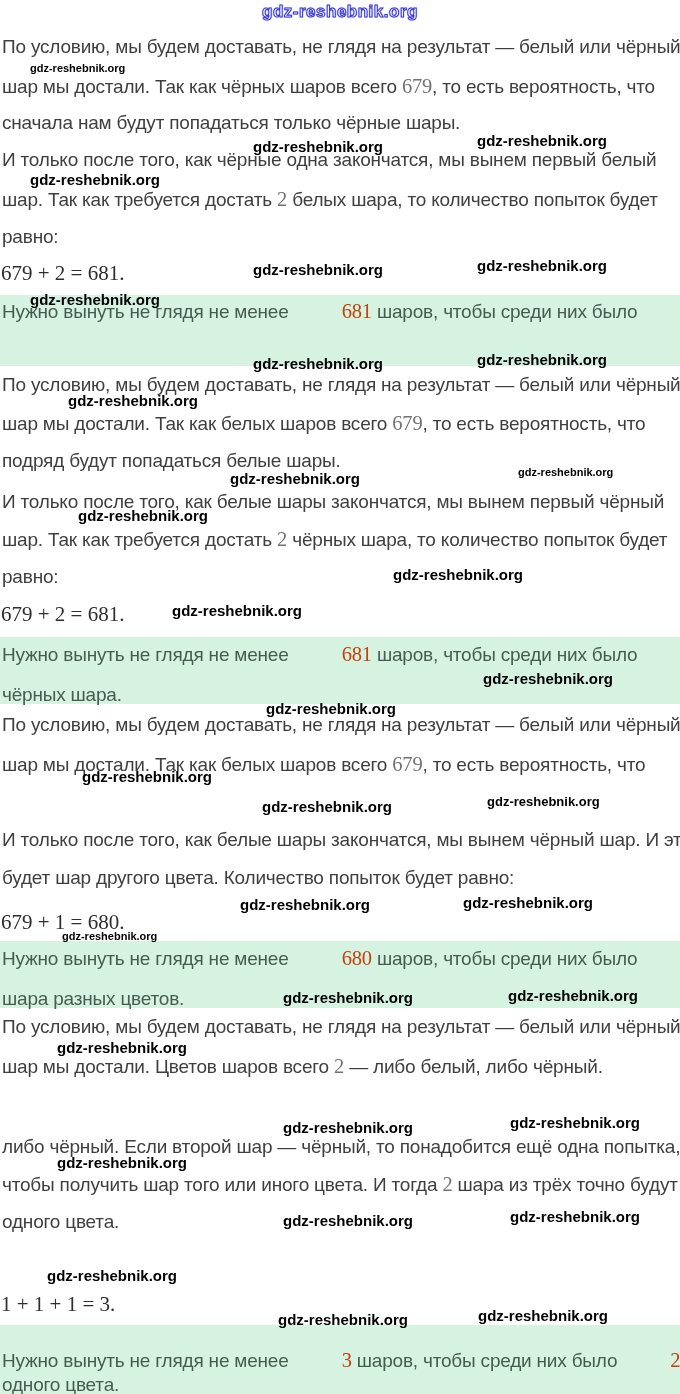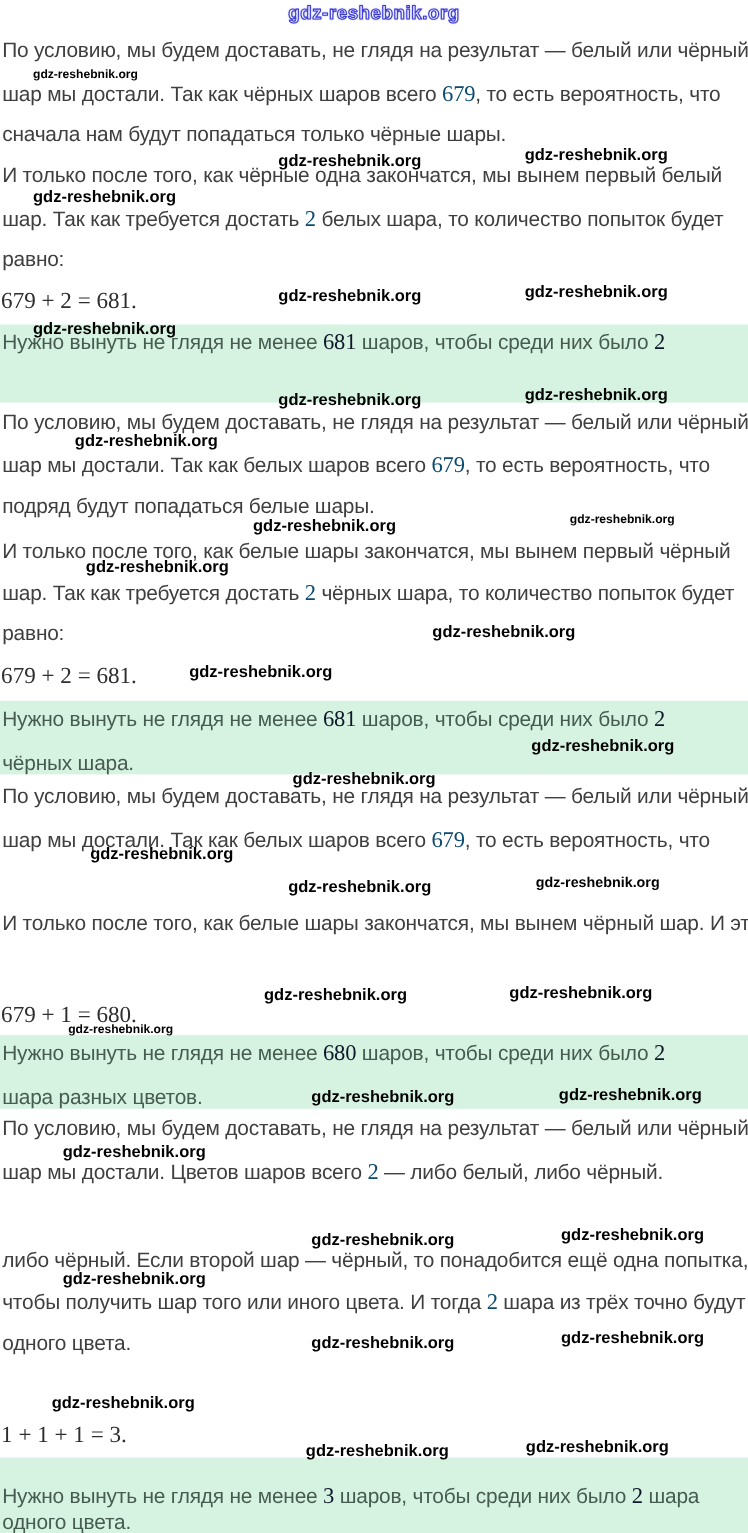--- a/index.html
+++ b/index.html
@@ -32,33 +32,33 @@
   }
   .formula{
     position:absolute;left:1px;
     font-family:"Liberation Serif",serif;
     font-size:21px;color:#2e2e2e;
     white-space:nowrap;
   }
   .mnum{
     font-family:"Liberation Serif",serif;
     font-size:1.08em;
-    color:#0c4a6e;
+    color:#737373;
   }
   .hl{
     position:absolute;left:0;width:680px;
     background:#d6f3e1;
   }
   .hl-line{
     position:absolute;left:2px;width:676px;
     font-size:19px;color:#475c51;
     letter-spacing:-0.2px;
     white-space:nowrap;
   }
-  .hl .mnum{color:#0f172a;}
+  .hl .mnum{color:#c2410c;margin-left:48px;}
   .wm{
     position:absolute;
     font-size:15px;font-weight:600;color:#000000;
     white-space:nowrap;z-index:5;
   }
   .wm.s{font-size:11px;font-weight:700;}
   .wm.sm{font-size:13px;}
 </style>
 </head>
 <body>
@@ -88,20 +88,21 @@
   <div class="formula" style="top:602px">679 + 2 = 681.</div>
 
   <div class="hl" style="top:637px;height:67px">
     <div class="hl-line mathify" style="top:6px">Нужно вынуть не глядя не менее <span class="mnum">681</span> шаров, чтобы среди них было <span class="mnum">2</span></div>
     <div class="hl-line mathify" style="top:47px">чёрных шара.</div>
   </div>
 
   <div class="tl mathify" style="top:714px">По условию, мы будем доставать, не глядя на результат — белый или чёрный</div>
   <div class="tl mathify" style="top:753px">шар мы достали. Так как белых шаров всего <span class="mnum">679</span>, то есть вероятность, что</div>
   <div class="tl mathify" style="top:829px">И только после того, как белые шары закончатся, мы вынем чёрный шар. И это</div>
+  <div class="tl mathify" style="top:867px">будет шар другого цвета. Количество попыток будет равно:</div>
   <div class="formula" style="top:910px">679 + 1 = 680.</div>
 
   <div class="hl" style="top:941px;height:67px">
     <div class="hl-line mathify" style="top:6px">Нужно вынуть не глядя не менее <span class="mnum">680</span> шаров, чтобы среди них было <span class="mnum">2</span></div>
     <div class="hl-line mathify" style="top:47px">шара разных цветов.</div>
   </div>
 
   <div class="tl mathify" style="top:1016px">По условию, мы будем доставать, не глядя на результат — белый или чёрный</div>
   <div class="tl mathify" style="top:1055px">шар мы достали. Цветов шаров всего <span class="mnum">2</span> — либо белый, либо чёрный.</div>
   <div class="tl mathify" style="top:1136px">либо чёрный. Если второй шар — чёрный, то понадобится ещё одна попытка,</div>

